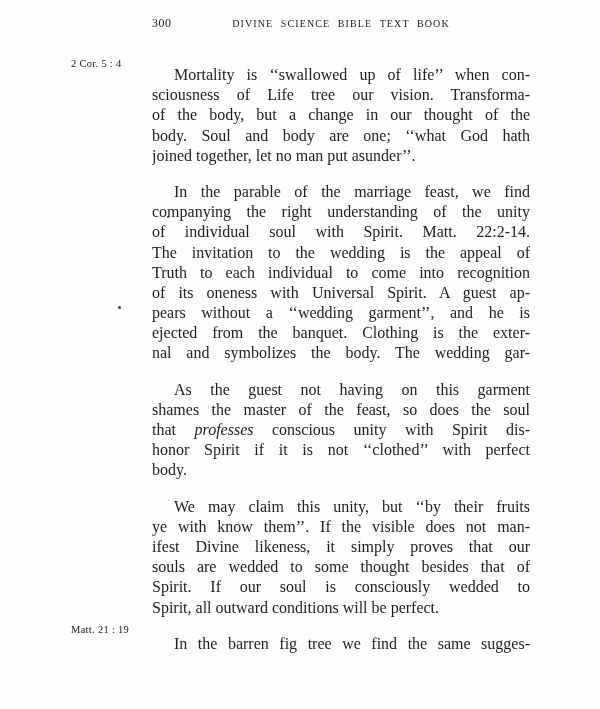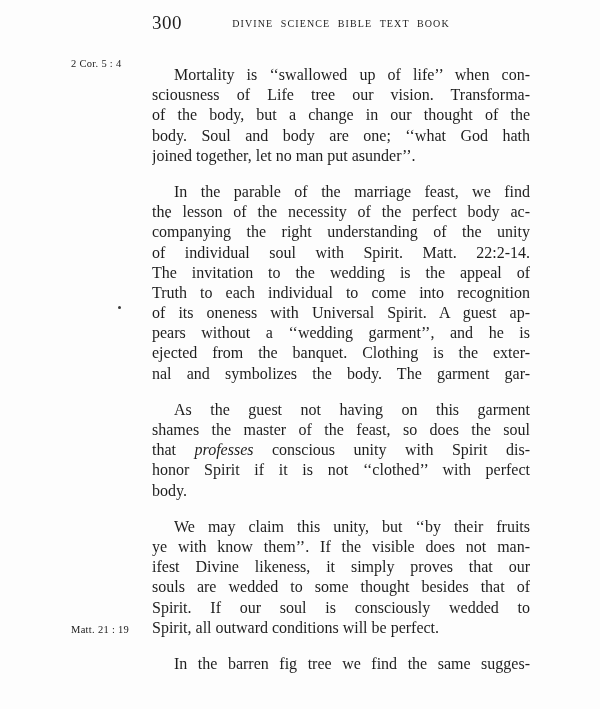--- a/index.html
+++ b/index.html
@@ -9,21 +9,21 @@
     height: 709px;
     background: #fdfdfd;
     overflow: hidden;
     font-family: "Liberation Serif", "DejaVu Serif", serif;
     color: #1e1e1e;
   }
   .page-number {
     position: absolute;
     left: 152px;
     top: 14px;
-    font-size: 19px;
+    font-size: 12px;
     line-height: 18px;
     letter-spacing: 0.5px;
   }
   .running-title {
     position: absolute;
     left: 152px;
     top: 17px;
     width: 378px;
     text-align: center;
     font-size: 10px;
@@ -79,29 +79,28 @@
   <div class="page-number">300</div>
   <div class="running-title">DIVINE SCIENCE BIBLE TEXT BOOK</div>
 
   <div class="text-column">
       <div class="line first">Mortality is ‘‘swallowed up of life’’ when con-</div>
       <div class="line">sciousness of Life tree our vision.  Transforma-</div>
       <div class="line">of the body, but a change in our thought of the</div>
       <div class="line">body.  Soul and body are one; ‘‘what God hath</div>
       <div class="line last">joined together, let no man put asunder’’.</div>
       <div class="line first">In the parable of the marriage feast, we find</div>
-      <div class="line">the lesson of the necessity of the perfect body ac-</div>
       <div class="line">companying the right understanding of the unity</div>
       <div class="line">of individual soul with Spirit.  Matt. 22:2-14.</div>
       <div class="line">The invitation to the wedding is the appeal of</div>
       <div class="line">Truth to each individual to come into recognition</div>
       <div class="line">of its oneness with Universal Spirit.  A guest ap-</div>
       <div class="line">pears without a ‘‘wedding garment’’, and he is</div>
       <div class="line">ejected from the banquet.  Clothing is the exter-</div>
-      <div class="line">nal and symbolizes the body.  The garment gar-</div>
+      <div class="line">nal and symbolizes the body.  The wedding gar-</div>
       <div class="line first">As the guest not having on this garment</div>
       <div class="line">shames the master of the feast, so does the soul</div>
       <div class="line">that <i>professes</i> conscious unity with Spirit dis-</div>
       <div class="line">honor Spirit if it is not ‘‘clothed’’ with perfect</div>
       <div class="line last">body.</div>
       <div class="line first">We may claim this unity, but ‘‘by their fruits</div>
       <div class="line">ye with know them’’.  If the visible does not man-</div>
       <div class="line">ifest Divine likeness, it simply proves that our</div>
       <div class="line">souls are wedded to some thought besides that of</div>
       <div class="line">Spirit.  If our soul is consciously wedded to</div>

